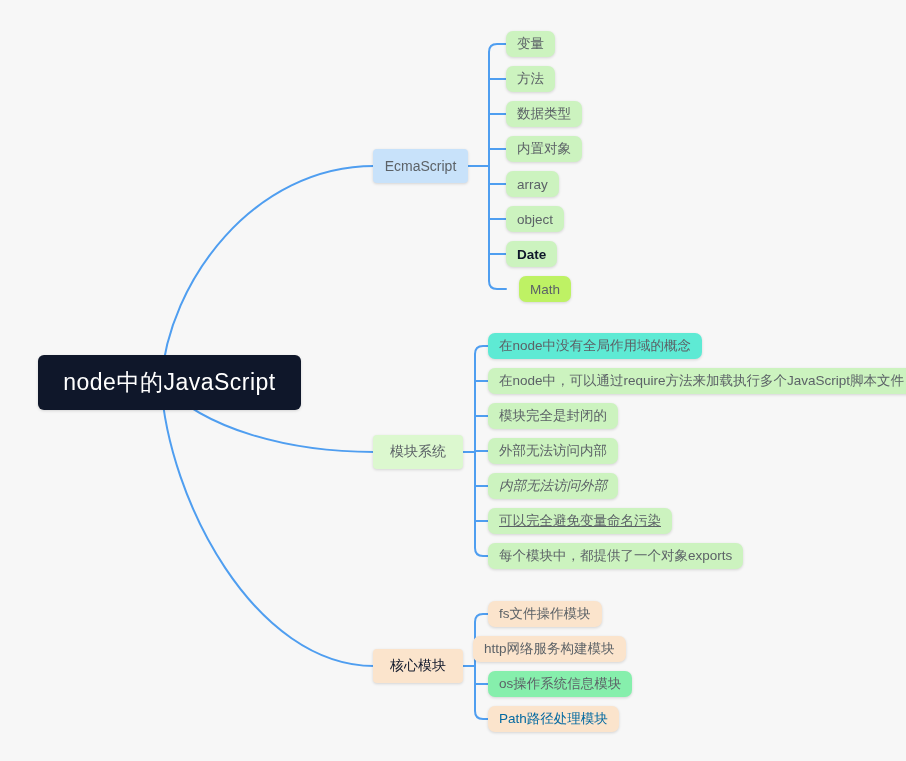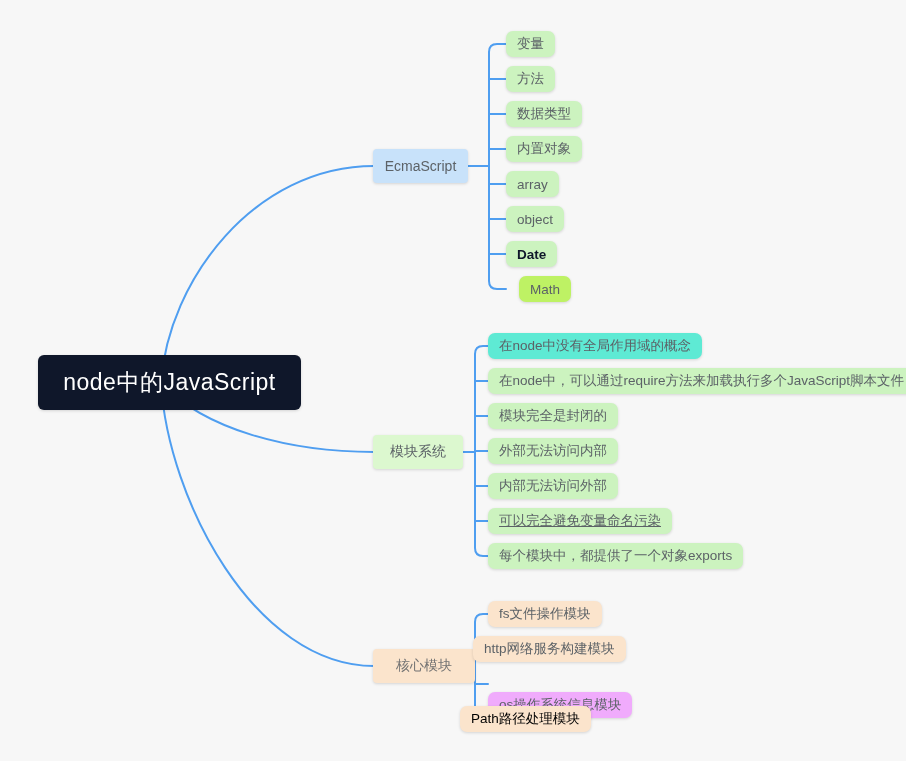--- a/index.html
+++ b/index.html
@@ -87,37 +87,37 @@
       <path d="M 475 684 L 488 684"></path>
     </g>
   </svg>
 
   <div class="node root-node" style="left: 30px; top: 355px; background: #0f172a; color: rgb(255, 255, 255); margin-left: 8px;">node中的JavaScript</div>
 
   <div class="node branch-node" style="left: 373px; top: 149px; width: 95px; background: rgb(200, 226, 250); color: rgb(92, 98, 103);">EcmaScript</div>
 
   <div class="node branch-node" style="left: 373px; top: 435px; width: 90px; background: rgb(220, 248, 207); color: rgb(92, 98, 103);">模块系统</div>
 
-  <div class="node branch-node" style="left: 373px; top: 649px; width: 102px; background: rgb(251, 228, 204); color: #737373;">核心模块</div>
+  <div class="node branch-node" style="left: 373px; top: 649px; width: 90px; background: rgb(251, 228, 204); color: #0f172a;">核心模块</div>
 
   <div class="node leaf-node" style="left: 506px; top: 31px; background: rgb(204, 243, 191); color: rgb(92, 98, 103);">变量</div>
   <div class="node leaf-node" style="left: 506px; top: 66px; background: rgb(204, 243, 191); color: rgb(92, 98, 103);">方法</div>
   <div class="node leaf-node" style="left: 506px; top: 101px; background: rgb(204, 243, 191); color: rgb(92, 98, 103);">数据类型</div>
   <div class="node leaf-node" style="left: 506px; top: 136px; background: rgb(204, 243, 191); color: rgb(92, 98, 103); text-align: right;">内置对象</div>
   <div class="node leaf-node" style="left: 506px; top: 171px; background: rgb(204, 243, 191); color: rgb(92, 98, 103);">array</div>
   <div class="node leaf-node" style="left: 506px; top: 206px; background: rgb(204, 243, 191); color: rgb(92, 98, 103);">object</div>
   <div class="node leaf-node" style="left: 506px; top: 241px; background: rgb(204, 243, 191); color: #0f172a; font-weight: bold;">Date</div>
   <div class="node leaf-node" style="left: 506px; top: 276px; background: #bef264; color: rgb(92, 98, 103); margin-left: 13px;">Math</div>
 
   <div class="node leaf-node" style="left: 488px; top: 333px; background: #5eead4; color: rgb(92, 98, 103);">在node中没有全局作用域的概念</div>
   <div class="node leaf-node" style="left: 488px; top: 368px; background: rgb(204, 243, 191); color: rgb(92, 98, 103);">在node中，可以通过require方法来加载执行多个JavaScript脚本文件</div>
   <div class="node leaf-node" style="left: 488px; top: 403px; background: rgb(204, 243, 191); color: rgb(92, 98, 103);">模块完全是封闭的</div>
   <div class="node leaf-node" style="left: 488px; top: 438px; background: rgb(204, 243, 191); color: rgb(92, 98, 103); text-align: right;">外部无法访问内部</div>
-  <div class="node leaf-node" style="left: 488px; top: 473px; background: rgb(204, 243, 191); color: rgb(92, 98, 103);">内部无法访问外部</div>
+  <div class="node leaf-node" style="left: 488px; top: 473px; background: rgb(204, 243, 191); color: rgb(92, 98, 103); font-style: italic;">内部无法访问外部</div>
   <div class="node leaf-node" style="left: 488px; top: 508px; background: rgb(204, 243, 191); color: rgb(92, 98, 103); text-decoration: underline;">可以完全避免变量命名污染</div>
   <div class="node leaf-node" style="left: 488px; top: 543px; background: rgb(204, 243, 191); color: rgb(92, 98, 103);">每个模块中，都提供了一个对象exports</div>
 
   <div class="node leaf-node" style="left: 488px; top: 601px; background: rgb(251, 228, 204); color: rgb(92, 98, 103);">fs文件操作模块</div>
   <div class="node leaf-node" style="left: 473px; top: 636px; background: rgb(251, 228, 204); color: rgb(92, 98, 103);">http网络服务构建模块</div>
-  <div class="node leaf-node" style="left: 488px; top: 671px; background: #f0abfc; color: rgb(92, 98, 103); margin-top: 21px;">os操作系统信息模块</div>
-  <div class="node leaf-node" style="left: 460px; top: 706px; background: rgb(251, 228, 204); color: #000000;">Path路径处理模块</div>
+  <div class="node leaf-node" style="left: 488px; top: 671px; background: #86efac; color: rgb(92, 98, 103);">os操作系统信息模块</div>
+  <div class="node leaf-node" style="left: 488px; top: 706px; background: rgb(251, 228, 204); color: #0369a1;">Path路径处理模块</div>
 
 </div>
 
 </body></html>

